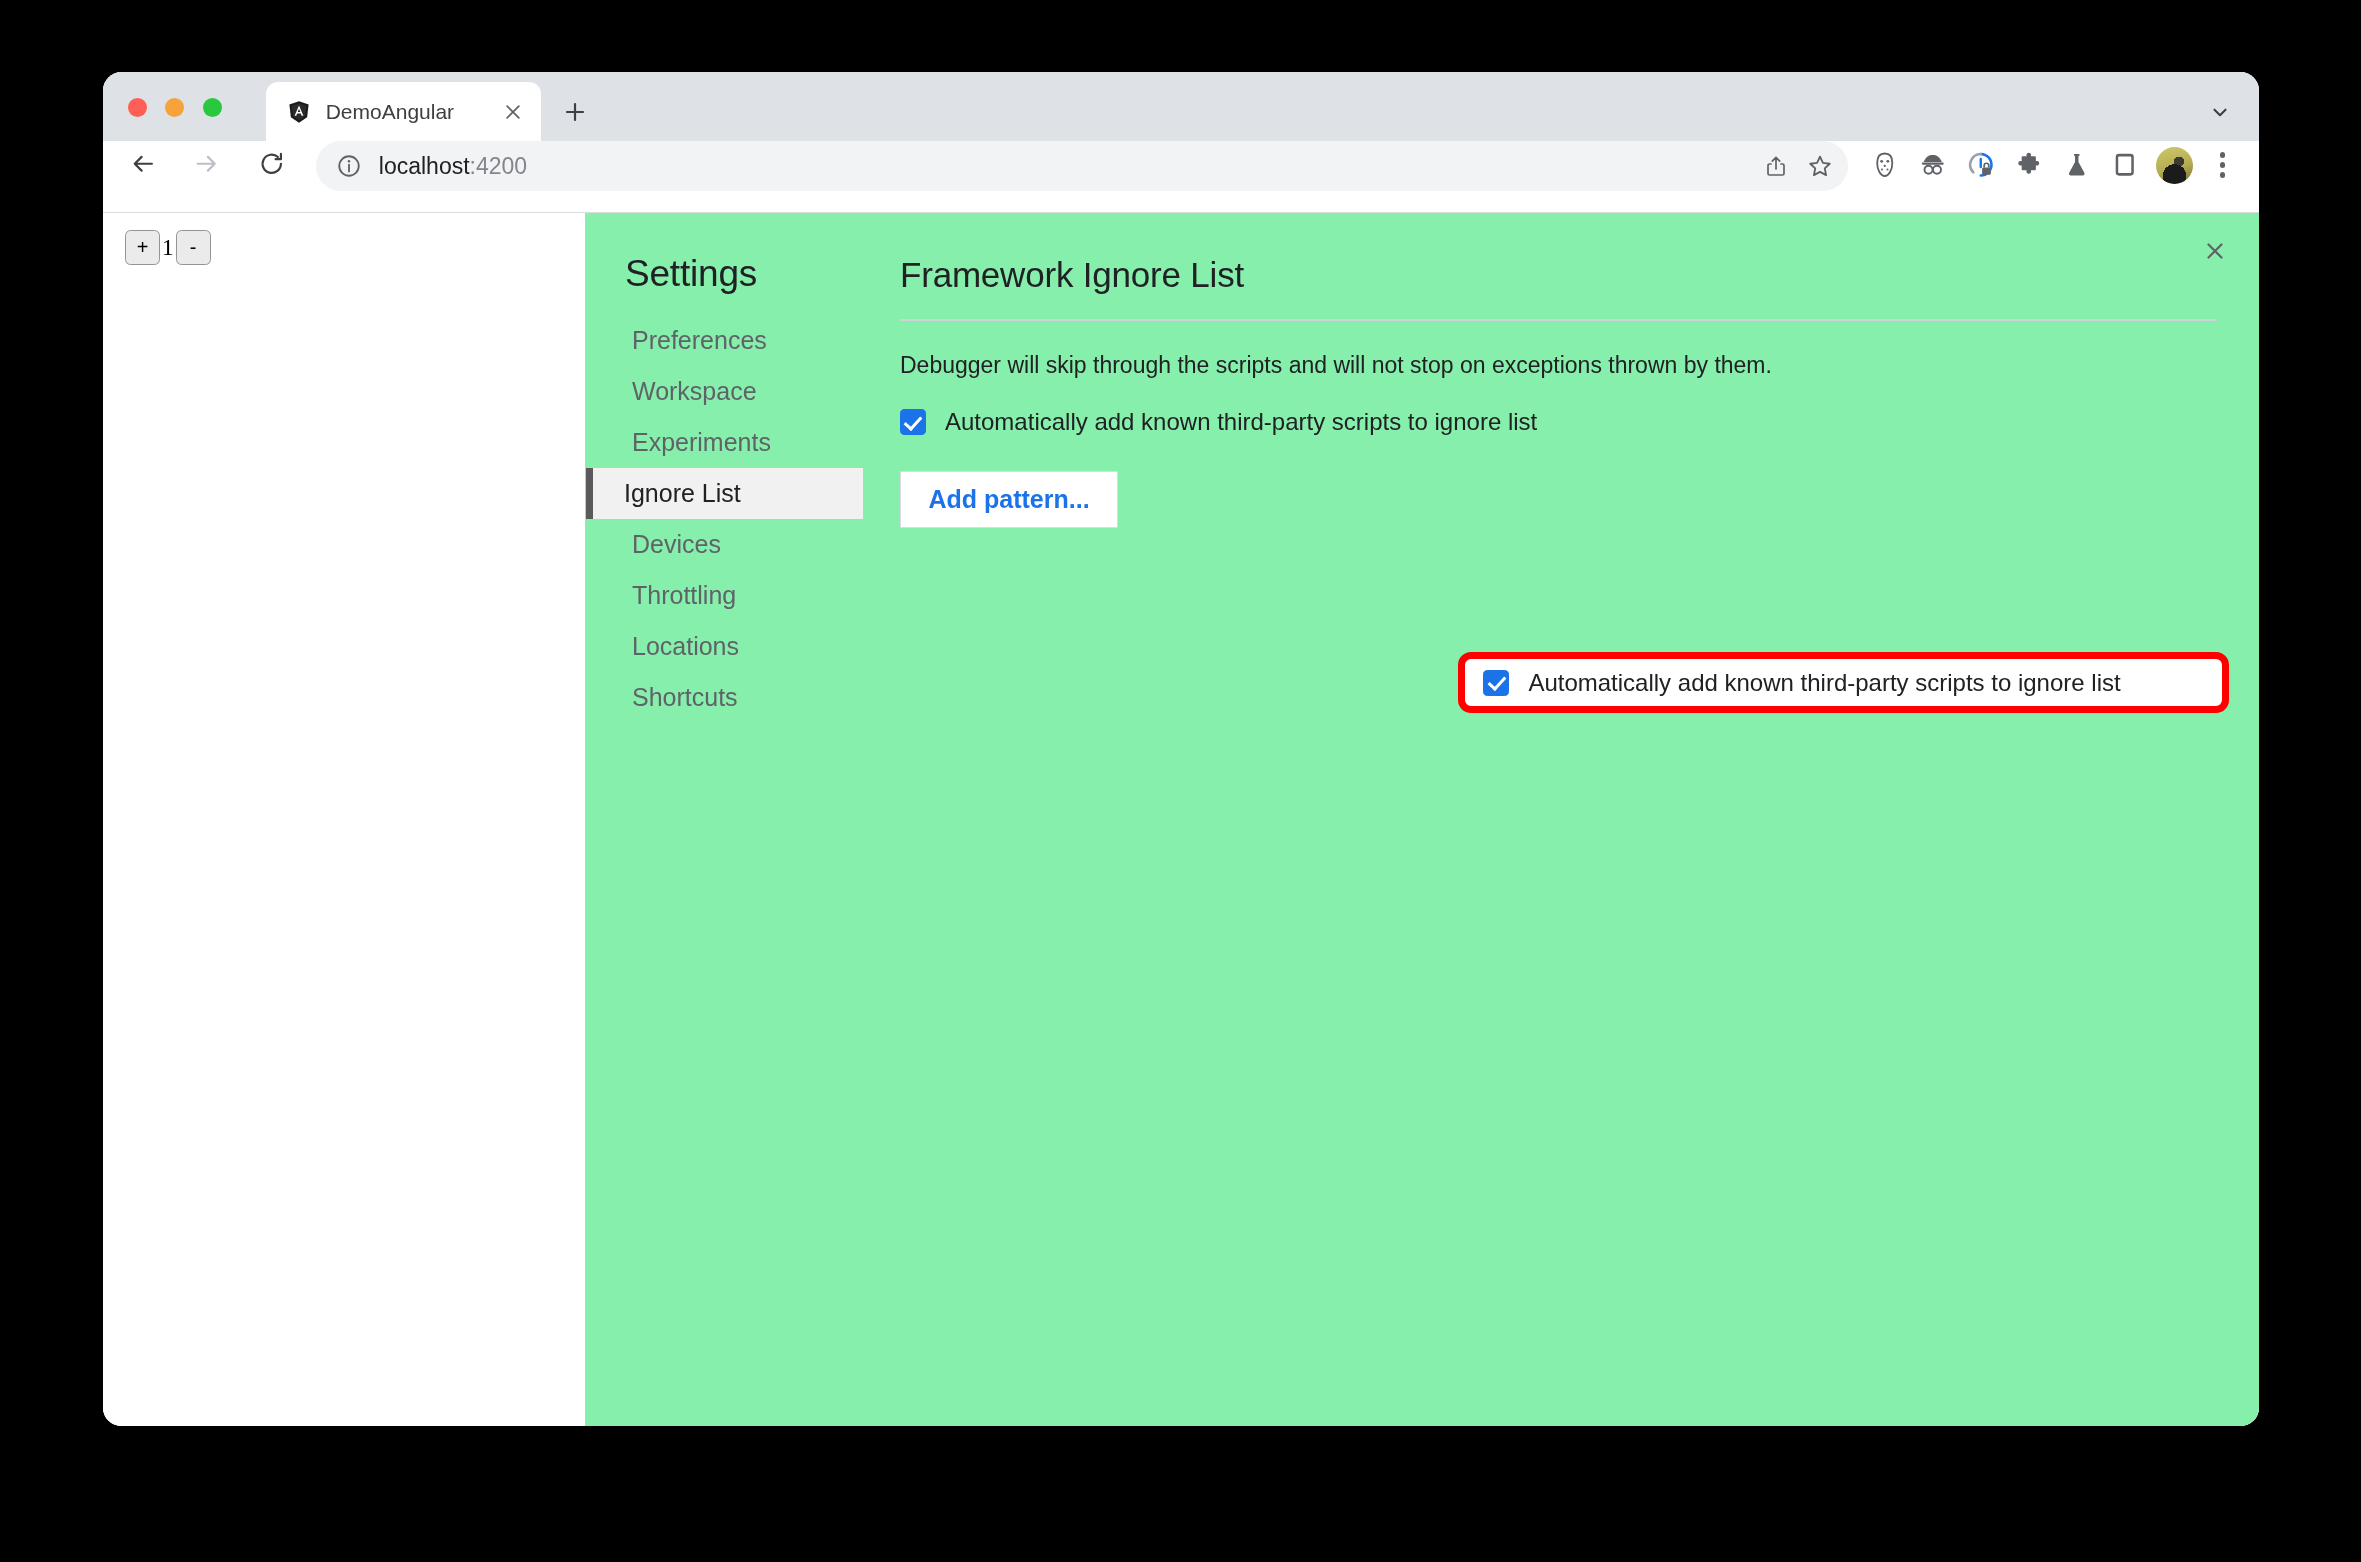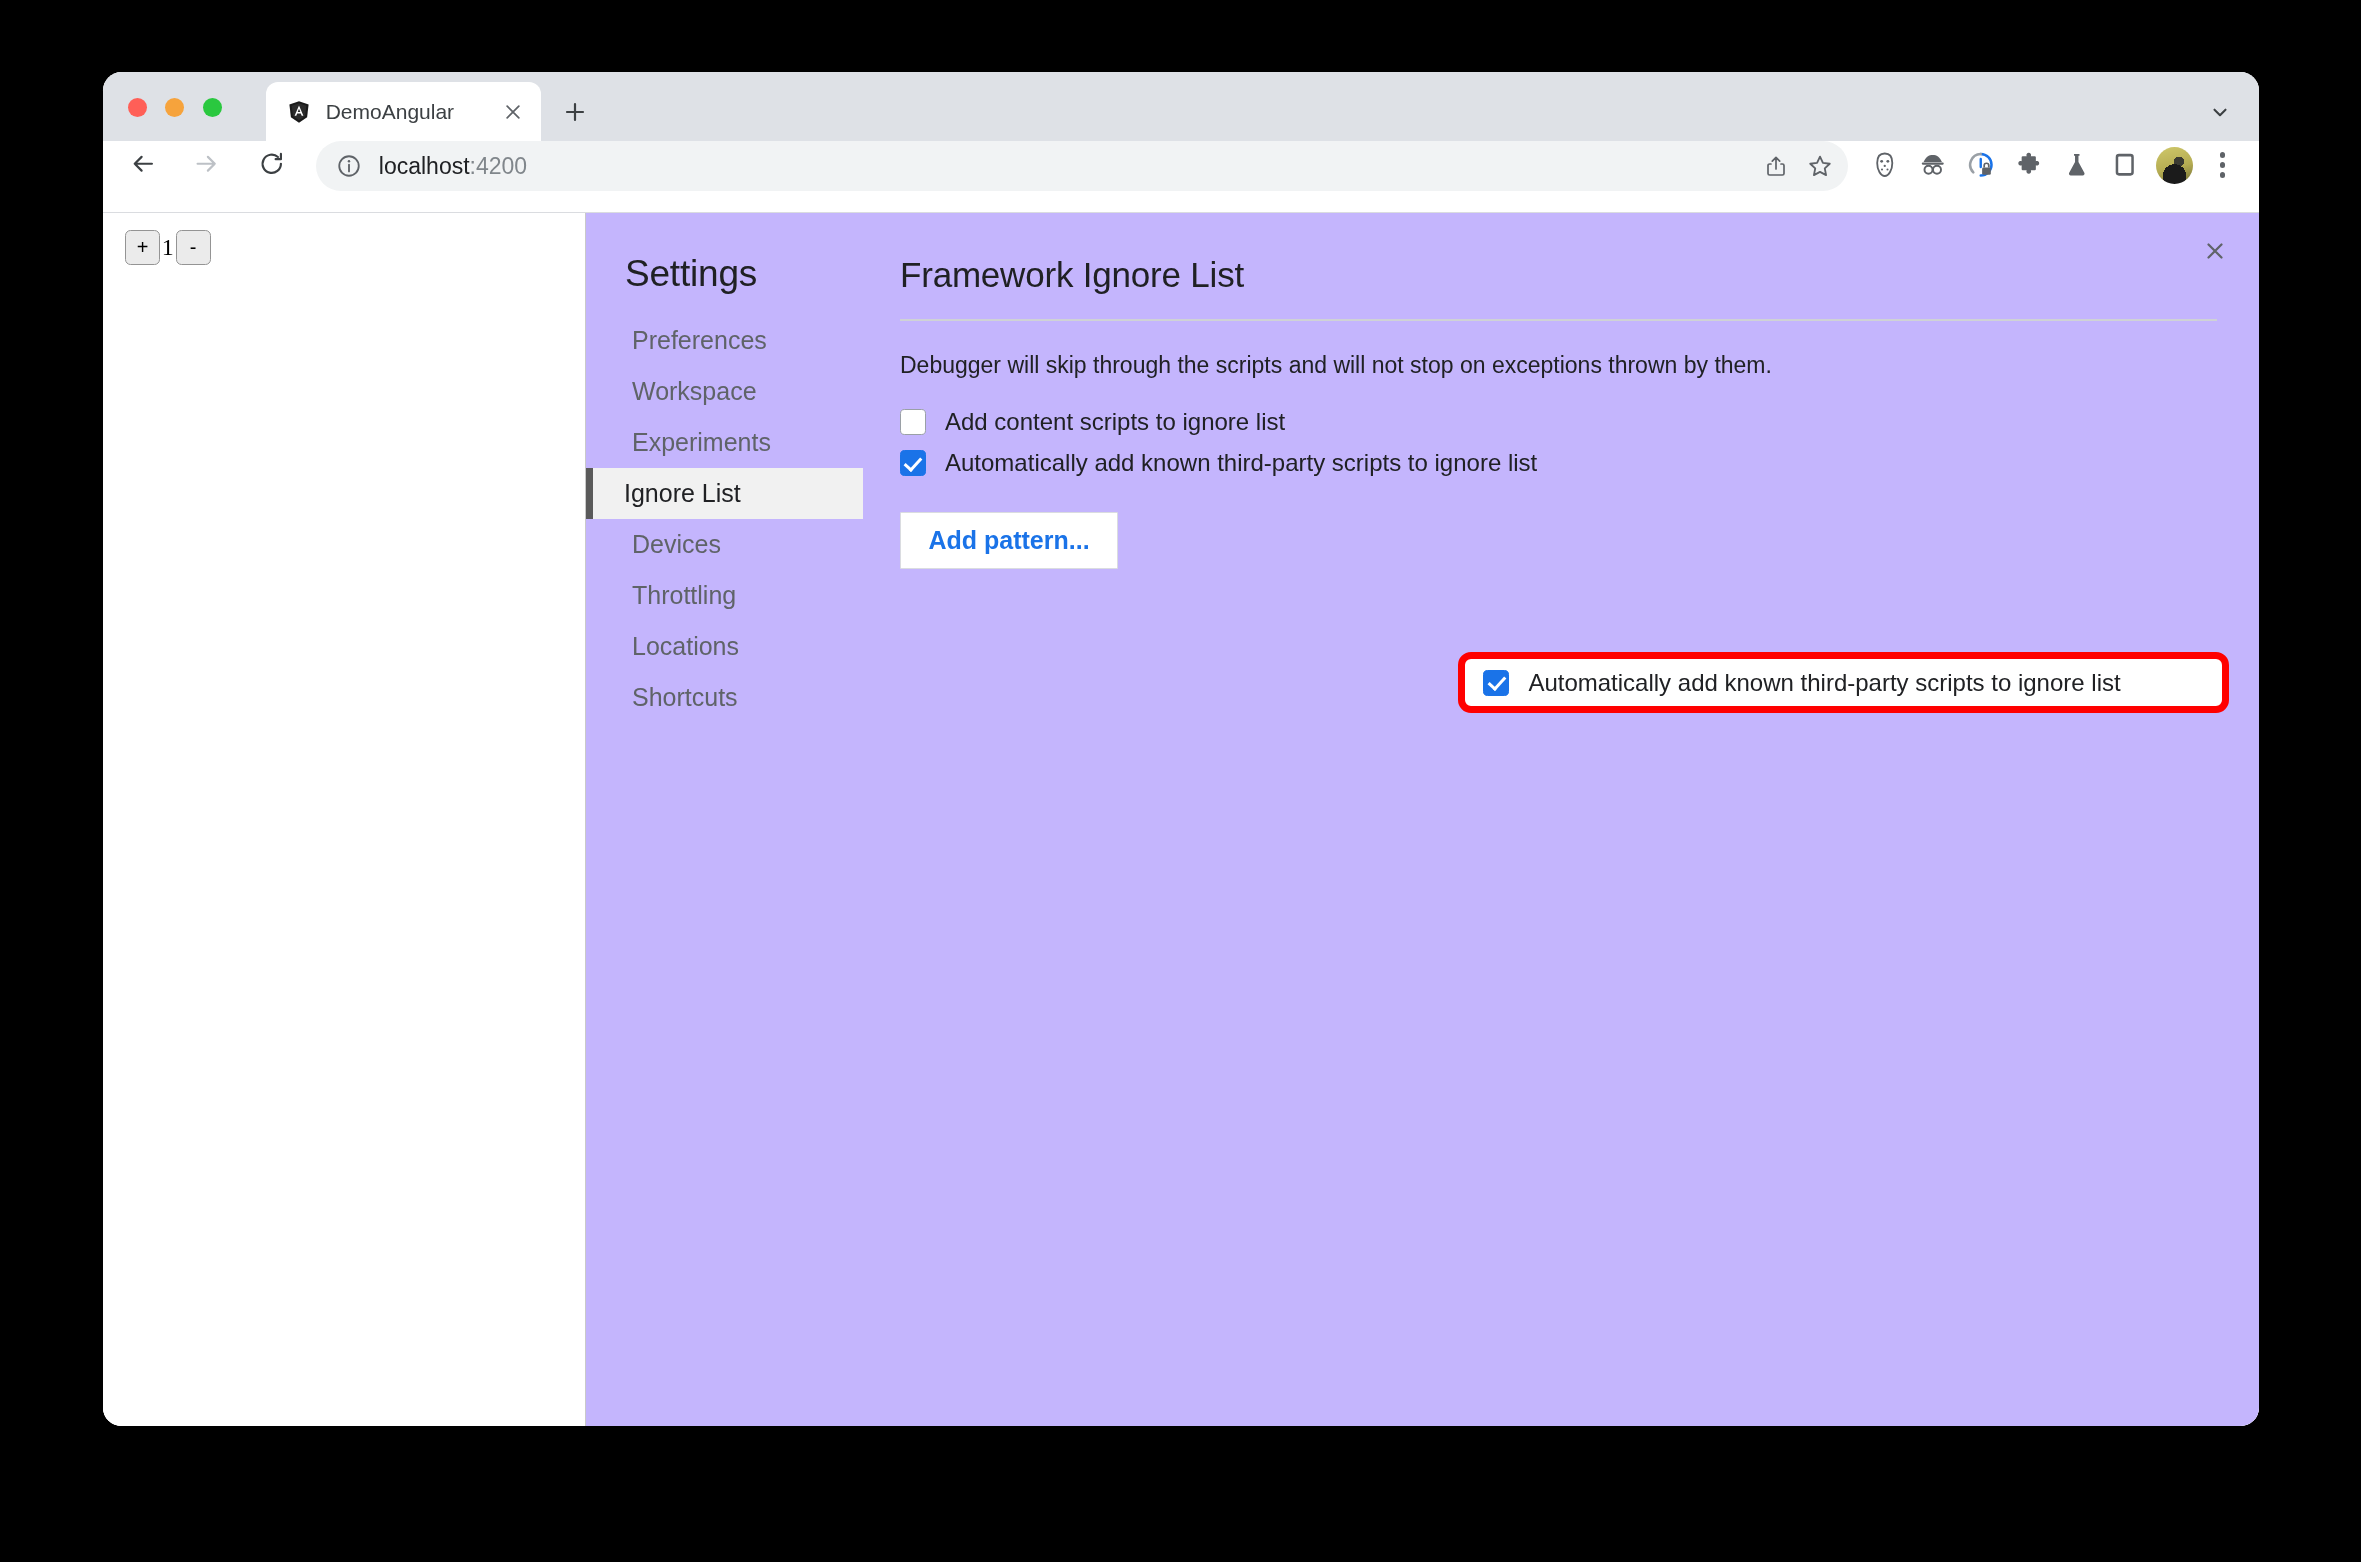--- a/index.html
+++ b/index.html
@@ -199,21 +199,21 @@
   #counter-value {
     font-size: 24px;
     color: #000;
     padding: 0 1.8px;
   }
 
   
   #settings-panel {
     position: relative;
     flex: 1 1 auto;
-    background: #c4b5fd;
+    background: #86efac;
     display: flex;
   }
   #settings-close {
     position: absolute;
     right: 24px; top: 18.4px;
     width: 40px; height: 40px;
     display: flex; align-items: center; justify-content: center;
     color: #5f6368;
     z-index: 5;
   }
@@ -543,24 +543,20 @@
         <div class="nav-item">
           <span>Shortcuts</span>
         </div>
       </div>
 
       <div id="settings-content">
         <div id="content-title">Framework Ignore List</div>
         <div id="content-divider"></div>
         <div id="content-desc">Debugger will skip through the scripts and will not stop on exceptions thrown by them.</div>
 
-        <div class="checkbox-row">
-          <span class="cb-box unchecked"></span>
-          <span class="cb-label">Add content scripts to ignore list</span>
-        </div>
 
         <div class="checkbox-row">
           <span class="cb-box checked"></span>
           <span class="cb-label">Automatically add known third-party scripts to ignore list</span>
         </div>
 
 
         <div id="add-pattern-btn">Add pattern...</div>
       </div>
 

